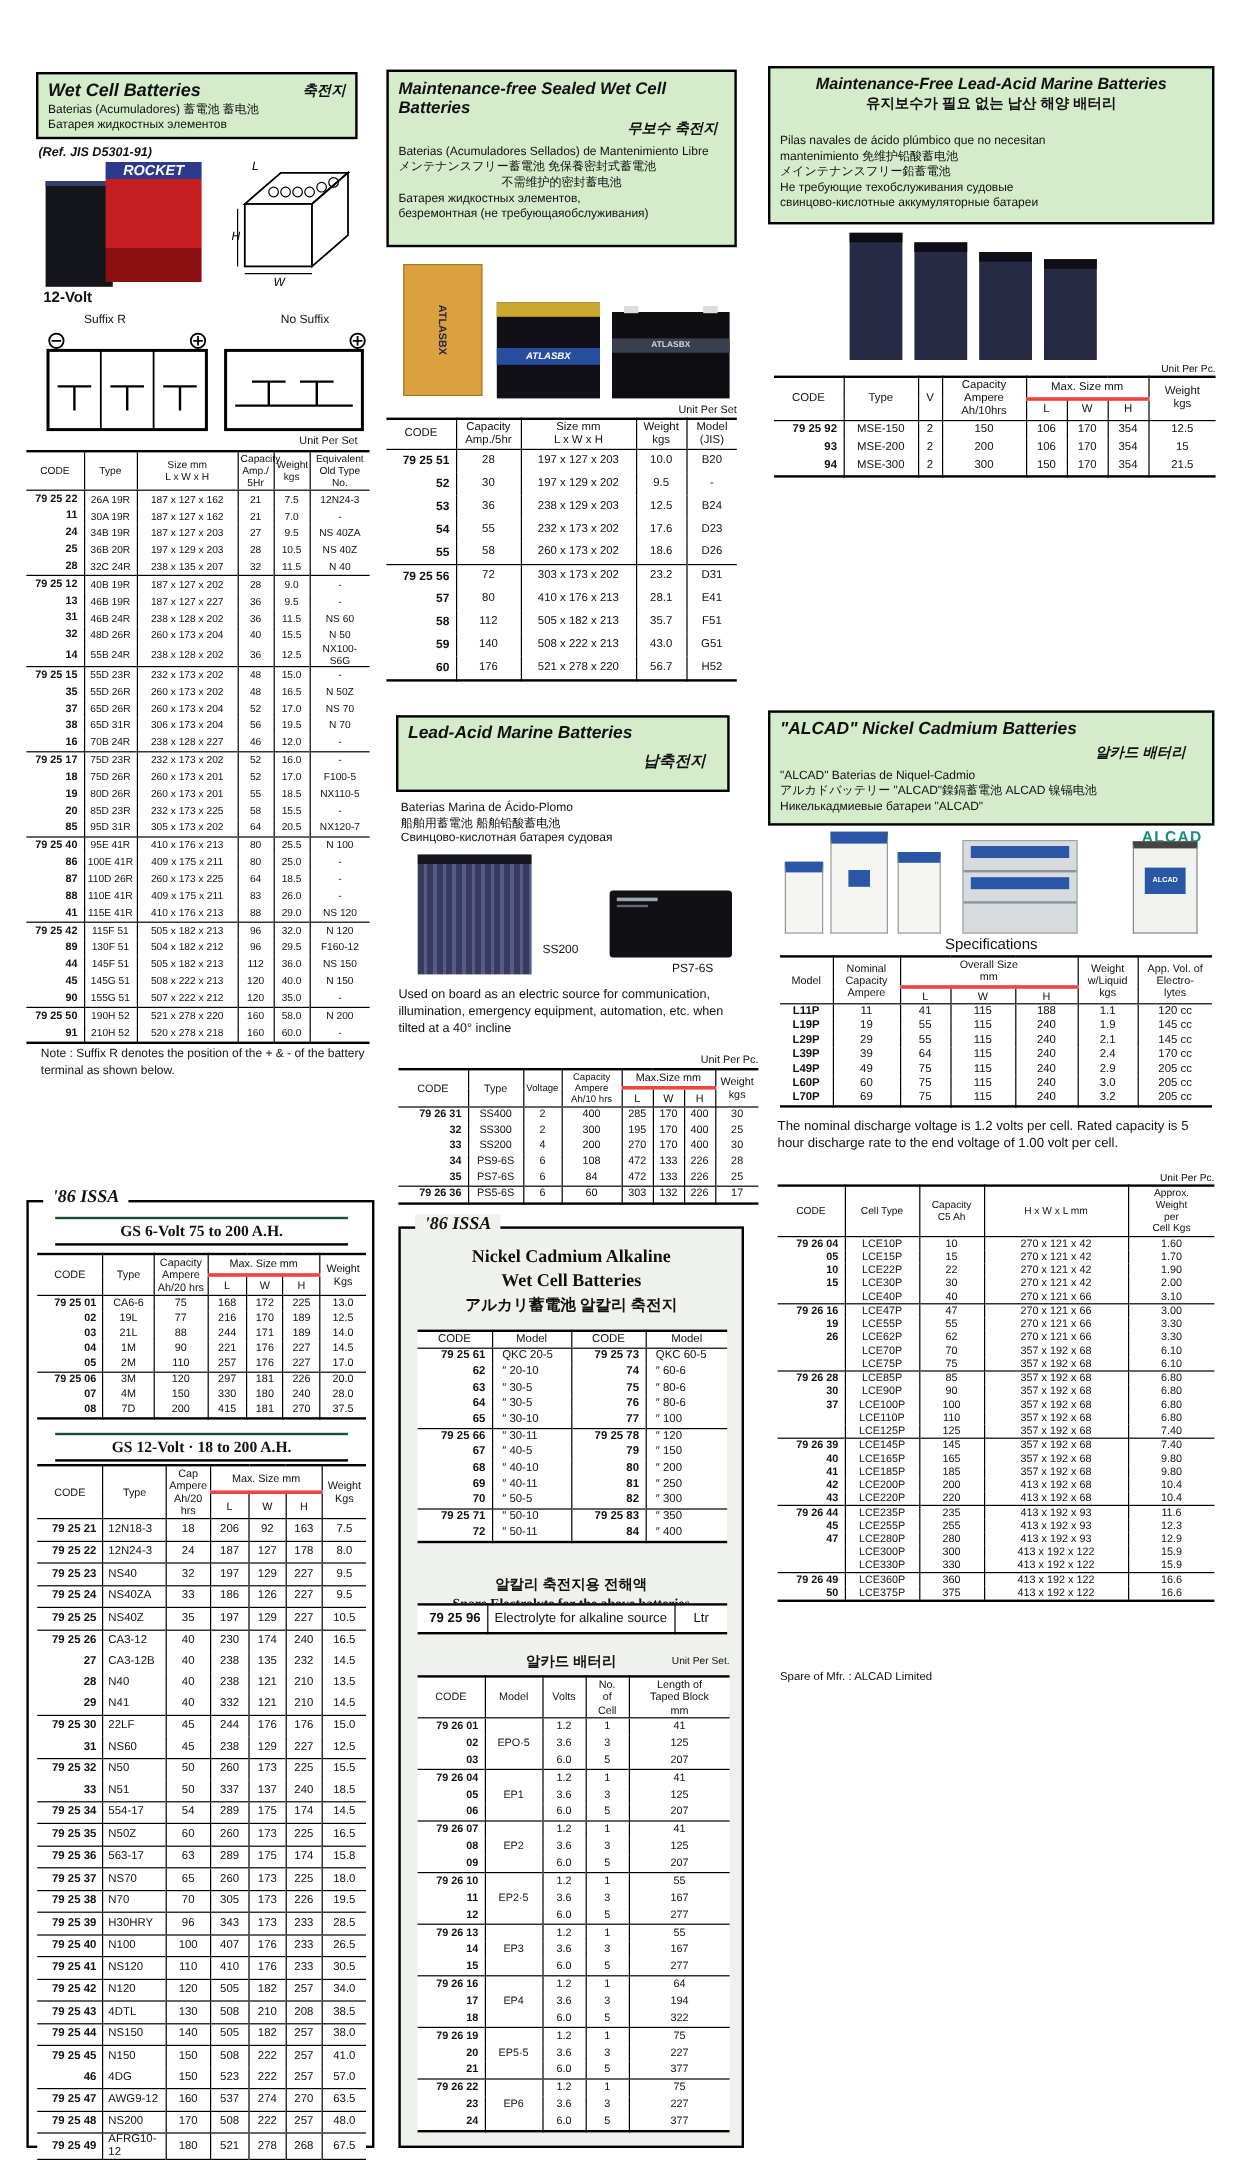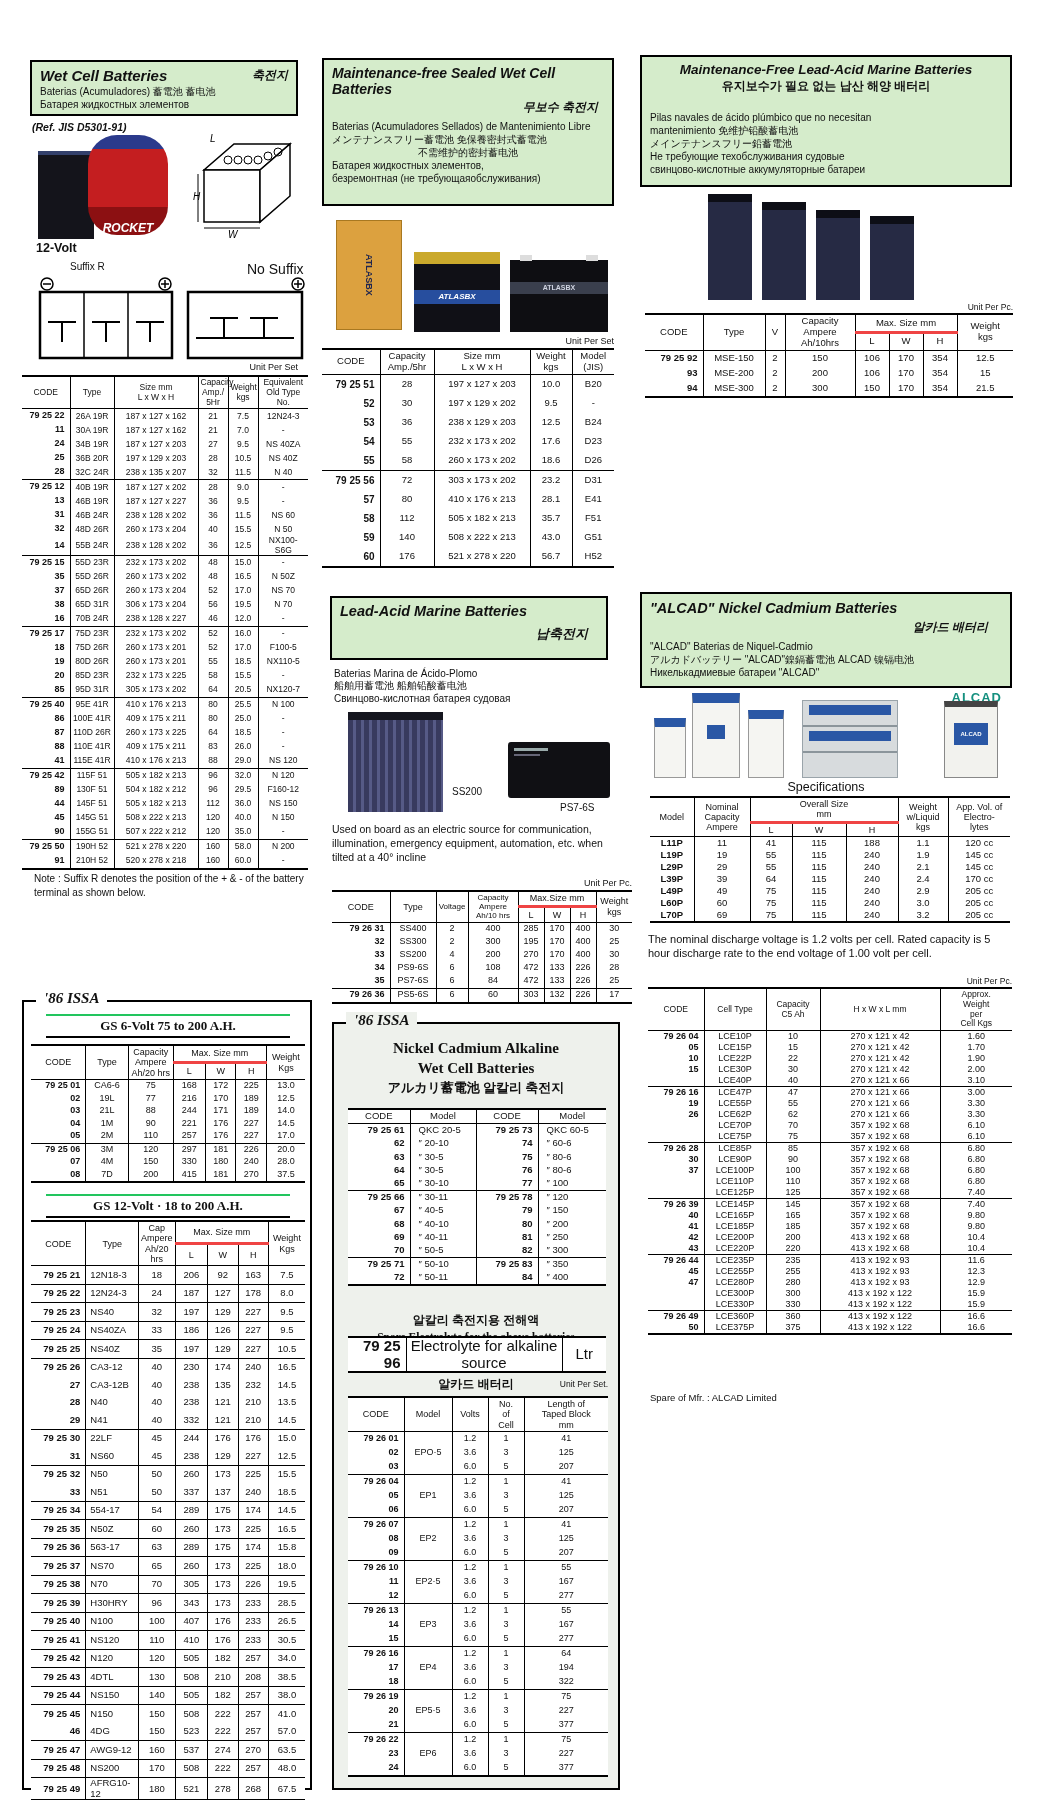--- a/index.html
+++ b/index.html
@@ -32,30 +32,30 @@
   .wet  th{font-size:8.5px;} .wet  td{font-size:8.5px;height:14px;} .wet td:first-child{font-size:9px;}
   .sealed th{font-size:9.5px;} .sealed td{font-size:9.5px;height:19px;} .sealed td:first-child{font-size:10px;}
   .mse  th{font-size:9.5px;} .mse td{font-size:9.5px;height:15px;}
   .marine th{font-size:9px;} .marine td{font-size:9px;height:13px;}
   .spec th{font-size:9px;} .spec td{font-size:9.5px;height:12px;} .spec td:first-child{text-align:center;padding-right:2px;}
   .gs6 th{font-size:9px;} .gs6 td{font-size:9px;height:12.5px;}
   .gs12 th{font-size:9px;} .gs12 td{font-size:9.5px;height:17.5px;} .gs12 td:nth-child(2){text-align:left;padding-left:4px;}
   .qkc th{font-size:9.5px;} .qkc td{font-size:9.5px;height:13.2px;}
   .qkc td:nth-child(3){font-weight:bold;text-align:right;padding-right:5px;}
   .qkc td:nth-child(2),.qkc td:nth-child(4){text-align:left;padding-left:8px;}
-  .spare td{font-size:15px;height:22px;}
+  .spare td{font-size:11px;height:22px;}
   .ep th{font-size:9px;} .ep td{font-size:9px;height:14px;}
   .lce th{font-size:8.5px;} .lce td{font-size:9px;height:11px;}
 
   .unit-lbl{font-size:9px;text-align:right;}
 
   
   .issabox{border:2.5px solid #000;box-sizing:border-box;background:#fff;}
   .issatab{position:absolute;top:-12px;left:12px;background:#fff;padding:0 8px;font:italic bold 15px "Liberation Serif",serif;}
-  .gs-head{font:bold 13px "Liberation Serif",serif;text-align:center;border-top:2px solid #22c55e;border-bottom:2px solid #000;padding:2px 0;}
+  .gs-head{font:bold 13px "Liberation Serif",serif;text-align:center;border-top:2px solid #14532d;border-bottom:2px solid #000;padding:2px 0;}
   .nicad-title{font:bold 15px "Liberation Serif",serif;text-align:center;line-height:1.35;}
   .cap{font-size:10px;}
   .notetxt{font-size:10px;line-height:1.35;}
 </style>
 </head>
 <body>
 
 <div class="page">
 
 
@@ -63,21 +63,21 @@
     <div><span class="ttl">Wet Cell Batteries</span>
          <span class="kr" style="float:right;font-style:italic;">축전지</span></div>
     <div class="ln">Baterias (Acumuladores) 蓄電池 蓄电池</div>
     <div class="ln">Батарея жидкостных элементов</div>
   </div>
 
   <div class="abs" style="left:32px;top:121px;font:italic bold 10.5px 'Liberation Sans',sans-serif;">(Ref. JIS D5301-91)</div>
 
   <div class="abs" style="left:36px;top:135px;width:150px;height:102px;">
     <div class="abs" style="left:2px;top:16px;width:56px;height:84px;background:#14141b;border-top:4px solid #33406b;"></div>
-    <div class="abs" style="left:52px;top:0;width:80px;height:100px;background:linear-gradient(180deg,#2b3a8c 0 14%,#c41e20 14% 72%,#8c1012 72% 100%);display:flex;align-items:flex-end;justify-content:center;border-radius:29px;">
+    <div class="abs" style="left:52px;top:0;width:80px;height:100px;background:linear-gradient(180deg,#2b3a8c 0 14%,#c41e20 14% 72%,#8c1012 72% 100%);display:flex;align-items:flex-start;justify-content:center;">
       <span style="color:#fff;font:italic bold 12px 'Liberation Sans',sans-serif;">ROCKET</span>
     </div>
   </div>
 
   <svg class="abs" style="left:190px;top:130px;" width="115" height="112" viewBox="0 0 115 112">
     <polygon points="14,40 70,40 100,14 44,14" fill="#fff" stroke="#000" stroke-width="1.5"></polygon>
     <rect x="14" y="40" width="56" height="52" f="" fill="#fff" stroke="#000" stroke-width="1.5"></rect>
     <polygon points="70,40 100,14 100,66 70,92" fill="#fff" stroke="#000" stroke-width="1.5"></polygon>
     <circle cx="38" cy="30" r="4" fill="none" stroke="#000"></circle>
       <circle cx="48" cy="30" r="4" fill="none" stroke="#000"></circle>
@@ -88,21 +88,21 @@
     <text x="20" y="12" font-size="10" font-style="italic" font-family="Liberation Sans">L</text>
     <text x="3" y="70" font-size="10" font-style="italic" font-family="Liberation Sans">H</text>
     <text x="38" y="108" font-size="10" font-style="italic" font-family="Liberation Sans">W</text>
     <line x1="8" y1="44" x2="8" y2="92" stroke="#000"></line>
       <line x1="14" y1="98" x2="70" y2="98" stroke="#000"></line>
   </svg>
 
   <div class="abs" style="left:36px;top:241px;font:bold 12.5px 'Liberation Sans',sans-serif;">12-Volt</div>
 
   <div class="abs" style="left:70px;top:261px;font-size:10px;">Suffix R</div>
-  <div class="abs" style="left:219px;top:261px;font-size:14px;padding-left:28px;">No Suffix</div>
+  <div class="abs" style="left:206px;top:261px;font-size:10px;padding-left:28px;">No Suffix</div>
 
   <svg class="abs" style="left:36px;top:276px;" width="140" height="86" viewBox="0 0 140 86">
     <circle cx="11" cy="8" r="6" fill="none" stroke="#000" stroke-width="1.5"></circle>
       <line x1="7" y1="8" x2="15" y2="8" stroke="#000" stroke-width="1.5"></line>
     <circle cx="129" cy="8" r="6" fill="none" stroke="#000" stroke-width="1.5"></circle>
       <line x1="125" y1="8" x2="133" y2="8" stroke="#000" stroke-width="1.5"></line>
       <line x1="129" y1="4" x2="129" y2="12" stroke="#000" stroke-width="1.5"></line>
     <rect x="4" y="16" width="132" height="66" fill="none" stroke="#000" stroke-width="2.5"></rect>
     <line x1="48" y1="16" x2="48" y2="82" stroke="#000" stroke-width="1.5"></line>
     <line x1="92" y1="16" x2="92" y2="82" stroke="#000" stroke-width="1.5"></line>

